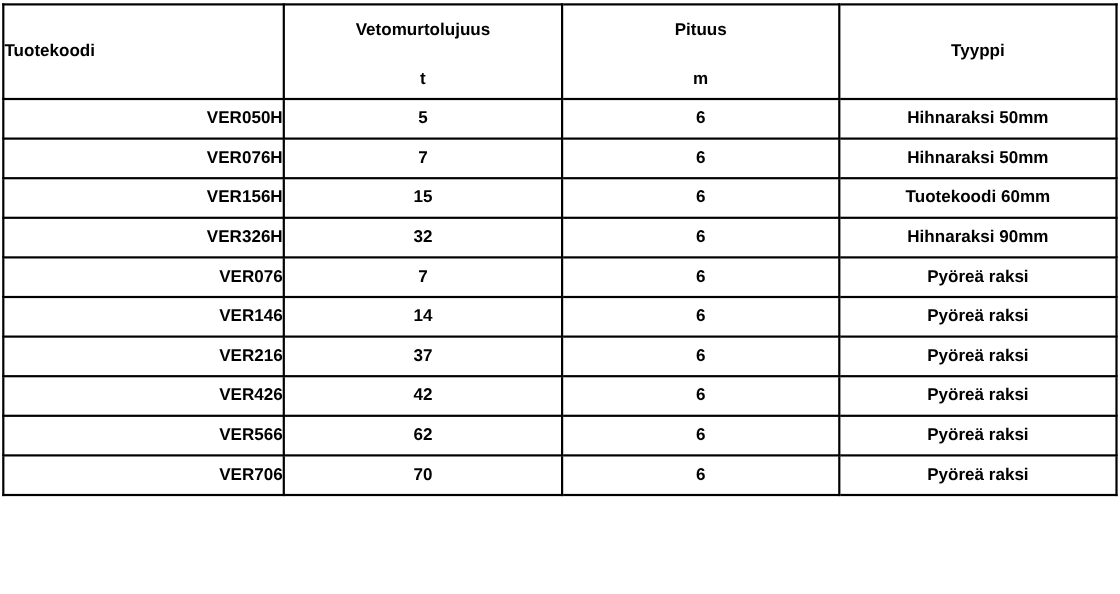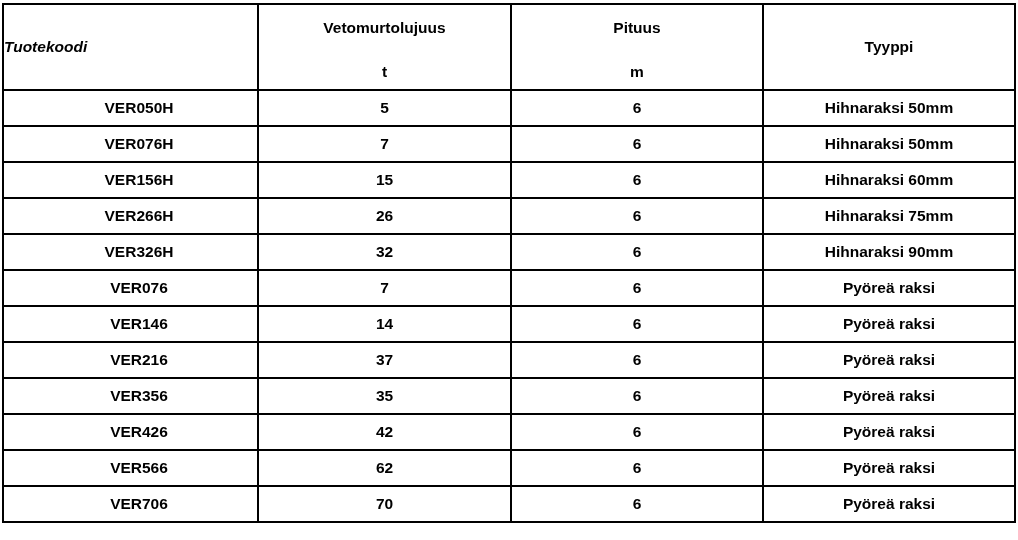--- a/index.html
+++ b/index.html
@@ -38,21 +38,20 @@
     padding: 0;
     line-height: 1.15;
   }
   thead th {
     height: 84px;
     vertical-align: middle;
   }
   th.left-head {
     text-align: left;
     padding-left: 12px;
-    font-style: italic;
   }
   th.center-head {
     text-align: center;
   }
   .head-stack {
     display: flex;
     flex-direction: column;
     justify-content: space-between;
     align-items: center;
     height: 62px;
@@ -60,21 +59,21 @@
   }
   .head-stack .unit {
     font-weight: bold;
   }
   tbody td {
     height: 34px;
     vertical-align: middle;
     text-align: center;
   }
   tbody td.code {
-    text-align: center;
+    text-align: right;
     padding-left: 17px;
     margin-left: 22px;
   }
 </style>
 </head>
 <body>
 
 <div class="sheet">
   <table class="spec">
     <colgroup>
@@ -115,27 +114,21 @@
       <tr>
         <td class="code">VER076H</td>
         <td>7</td>
         <td>6</td>
         <td>Hihnaraksi 50mm</td>
       </tr>
       <tr>
         <td class="code">VER156H</td>
         <td>15</td>
         <td>6</td>
-        <td>Hihnaraksi 60mm</td>
-      </tr>
-      <tr>
-        <td class="code">VER266H</td>
-        <td>26</td>
-        <td>6</td>
-        <td>Hihnaraksi 75mm</td>
+        <td>Tuotekoodi 60mm</td>
       </tr>
       <tr>
         <td class="code">VER326H</td>
         <td>32</td>
         <td>6</td>
         <td>Hihnaraksi 90mm</td>
       </tr>
       <tr>
         <td class="code">VER076</td>
         <td>7</td>
@@ -148,26 +141,20 @@
         <td>6</td>
         <td>Pyöreä raksi</td>
       </tr>
       <tr>
         <td class="code">VER216</td>
         <td>37</td>
         <td>6</td>
         <td>Pyöreä raksi</td>
       </tr>
       <tr>
-        <td class="code">VER356</td>
-        <td>35</td>
-        <td>6</td>
-        <td>Pyöreä raksi</td>
-      </tr>
-      <tr>
         <td class="code">VER426</td>
         <td>42</td>
         <td>6</td>
         <td>Pyöreä raksi</td>
       </tr>
       <tr>
         <td class="code">VER566</td>
         <td>62</td>
         <td>6</td>
         <td>Pyöreä raksi</td>

